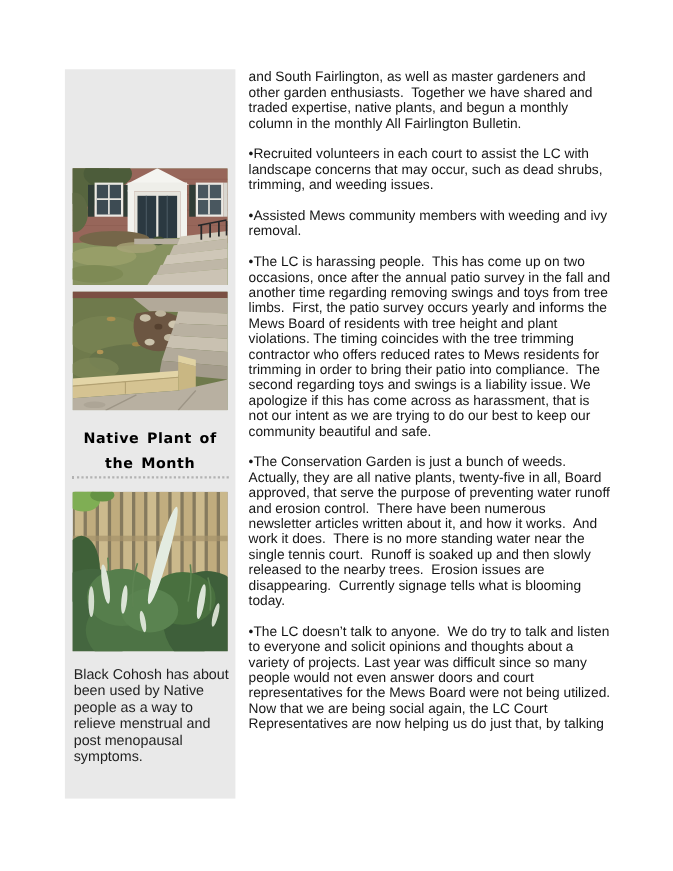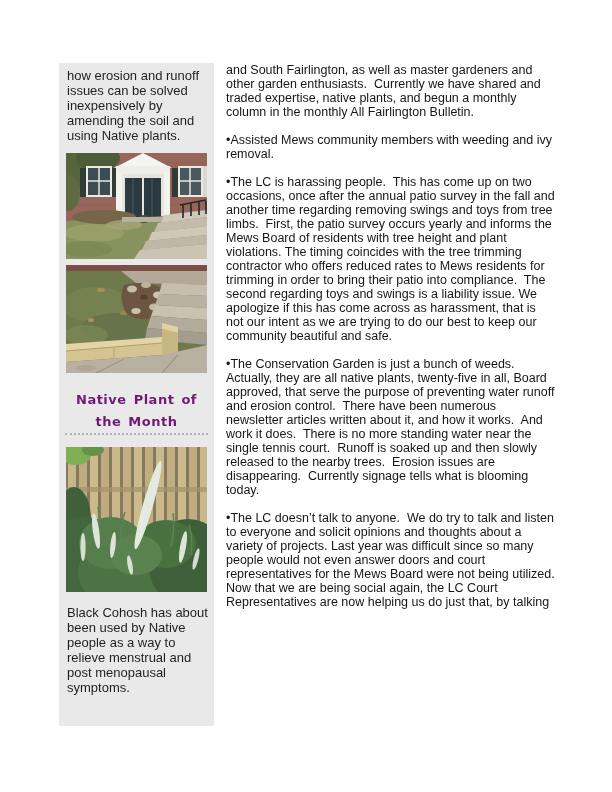--- a/index.html
+++ b/index.html
@@ -24,21 +24,21 @@
   .photo{position:absolute;left:7px;margin:0;padding:0;line-height:0;}
   .photo svg{display:block;}
   .photo1{top:90px;}
   .photo2{top:202px;}
   .photo3{top:384px;}
   .plant-heading{
     position:absolute;left:4px;top:326px;width:147px;margin:0;
     font-family:"DejaVu Sans", sans-serif;
     font-size:13px;font-weight:bold;line-height:22px;
     letter-spacing:0.5px;word-spacing:2px;text-align:center;
-    color:#701a75;
+    color:#000000;
   }
   .dotted-divider{
     position:absolute;left:6px;top:370px;width:143px;height:0;
     border-top:2px dotted #b3b3b3;
   }
 
   
   .main-col{
     position:absolute;left:226px;top:63px;width:330px;
     font-size:12.5px;line-height:14px;color:#161616;
@@ -48,21 +48,20 @@
   }
   .lead{font-weight:normal;}
 </style>
 </head>
 <body>
 
 <div class="page">
 
   <aside class="sidebar">
 
-    <p class="side-text side-intro">how erosion and runoff issues can be solved inexpensively by amending the soil and using Native plants.</p>
 
     <figure class="photo photo1">
       <svg width="141" height="106" viewBox="0 0 141 106">
         <rect width="141" height="106" fill="#8d9769"></rect>
         <rect width="141" height="68" fill="#97665a"></rect>
         <g stroke="#8a5a4e" stroke-width="1" opacity="0.5">
           <path d="M0,10 H141 M0,24 H141 M0,38 H141 M0,52 H141"></path>
         </g>
         <ellipse cx="12" cy="13" rx="26" ry="22" fill="#57653f"></ellipse>
         <ellipse cx="32" cy="5" rx="22" ry="13" fill="#4c5c3a"></ellipse>
@@ -190,20 +189,21 @@
         <ellipse cx="117" cy="100" rx="3" ry="16" fill="#dce5d8" transform="rotate(10 117 100)"></ellipse>
         <ellipse cx="130" cy="112" rx="2.4" ry="11" fill="#d3dccd" transform="rotate(14 130 112)"></ellipse>
         <ellipse cx="64" cy="118" rx="2.4" ry="10" fill="#d8e1d3" transform="rotate(-10 64 118)"></ellipse>
       </svg>
     </figure>
 
     <p class="side-text side-caption">Black Cohosh has about been used by Native people as a way to relieve menstrual and post menopausal symptoms.</p>
   </aside>
 
   <main class="main-col">
-    <p><span class="lead"></span><span>and South Fairlington, as well as master gardeners and other garden enthusiasts.  Currently we have shared and traded expertise, native plants, and begun a monthly column in the monthly All Fairlington Bulletin.</span></p>
+    <p><span class="lead"></span><span>and South Fairlington, as well as master gardeners and other garden enthusiasts.  Together we have shared and traded expertise, native plants, and begun a monthly column in the monthly All Fairlington Bulletin.</span></p>
+    <p><span class="lead"></span><span>•Recruited volunteers in each court to assist the LC with landscape concerns that may occur, such as dead shrubs, trimming, and weeding issues.</span></p>
     <p><span class="lead"></span><span>•Assisted Mews community members with weeding and ivy removal.</span></p>
     <p><span class="lead">•The LC is harassing people</span><span>.  This has come up on two occasions, once after the annual patio survey in the fall and another time regarding removing swings and toys from tree limbs.  First, the patio survey occurs yearly and informs the Mews Board of residents with tree height and plant violations. The timing coincides with the tree trimming contractor who offers reduced rates to Mews residents for trimming in order to bring their patio into compliance.  The second regarding toys and swings is a liability issue. We apologize if this has come across as harassment, that is not our intent as we are trying to do our best to keep our community beautiful and safe.</span></p>
     <p><span class="lead">•The Conservation Garden is just a bunch of weeds.</span><span> Actually, they are all native plants, twenty-five in all, Board approved, that serve the purpose of preventing water runoff and erosion control.  There have been numerous newsletter articles written about it, and how it works.  And work it does.  There is no more standing water near the single tennis court.  Runoff is soaked up and then slowly released to the nearby trees.  Erosion issues are disappearing.  Currently signage tells what is blooming today.</span></p>
     <p><span class="lead">•The LC doesn’t talk to anyone.</span><span>  We do try to talk and listen to everyone and solicit opinions and thoughts about a variety of projects. Last year was difficult since so many people would not even answer doors and court representatives for the Mews Board were not being utilized. Now that we are being social again, the LC Court Representatives are now helping us do just that, by talking</span></p>
   </main>
 
 </div>
 
 </body></html>

